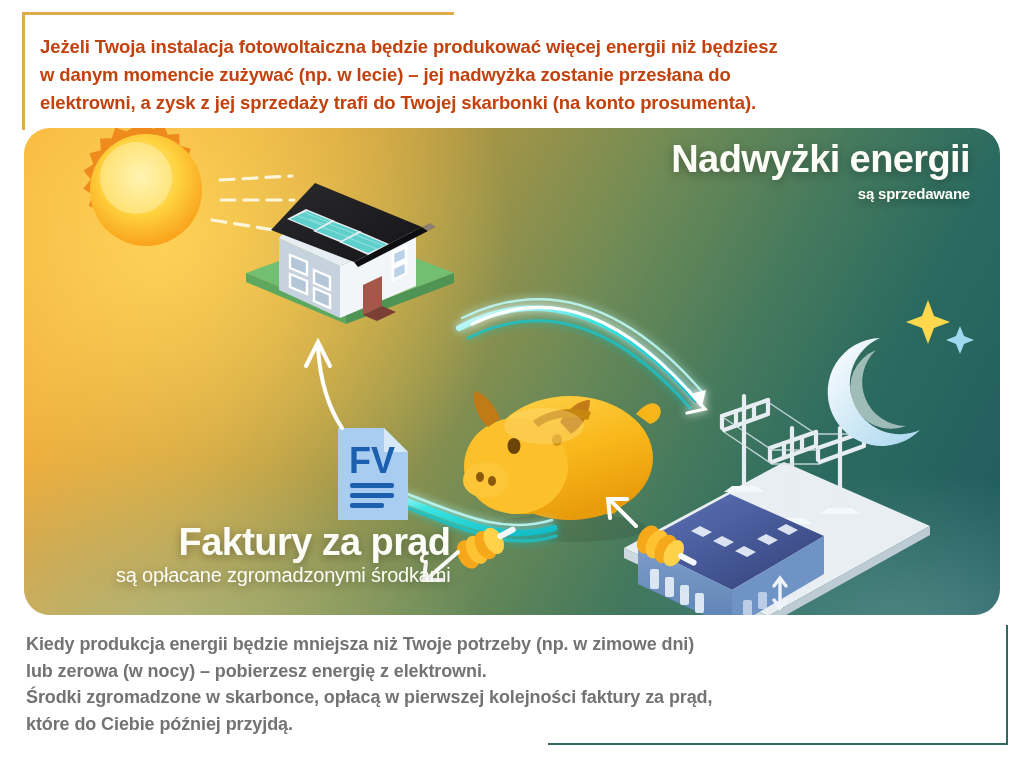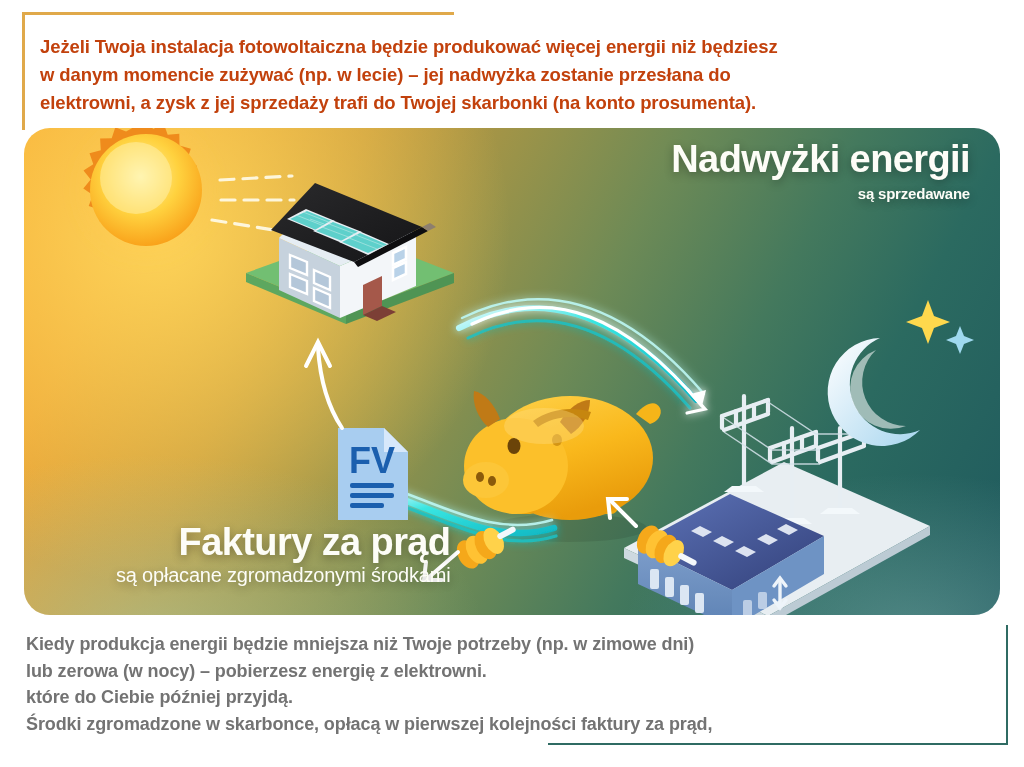--- a/index.html
+++ b/index.html
@@ -375,15 +375,15 @@
 
   <div class="head-bl">
     <div class="h1">Faktury za prąd</div>
     <div class="h2">są opłacane zgromadzonymi środkami</div>
   </div>
 </div>
 
 <div class="outro">
   <p>Kiedy produkcja energii będzie mniejsza niż Twoje potrzeby (np. w zimowe dni)</p>
   <p>lub zerowa (w nocy) – pobierzesz energię z elektrowni.</p>
+  <p>Środki zgromadzone w skarbonce, opłacą w pierwszej kolejności faktury za prąd,</p>
   <p>które do Ciebie później przyjdą.</p>
-  <p>Środki zgromadzone w skarbonce, opłacą w pierwszej kolejności faktury za prąd,</p>
 </div>
 
 </body></html>

